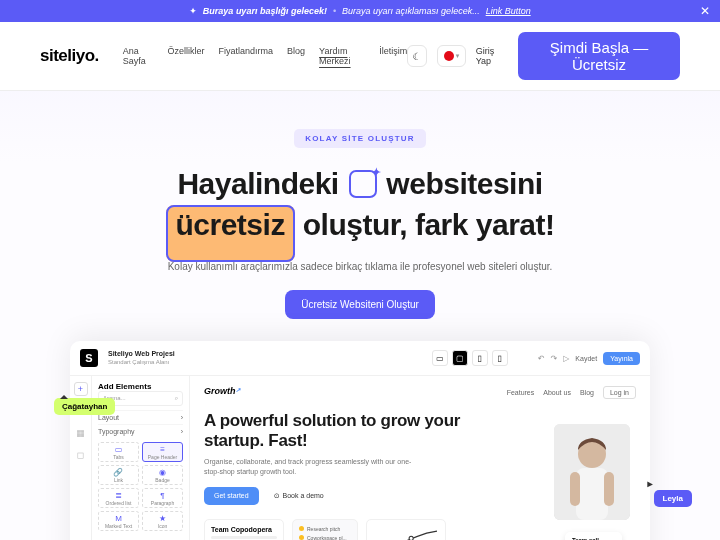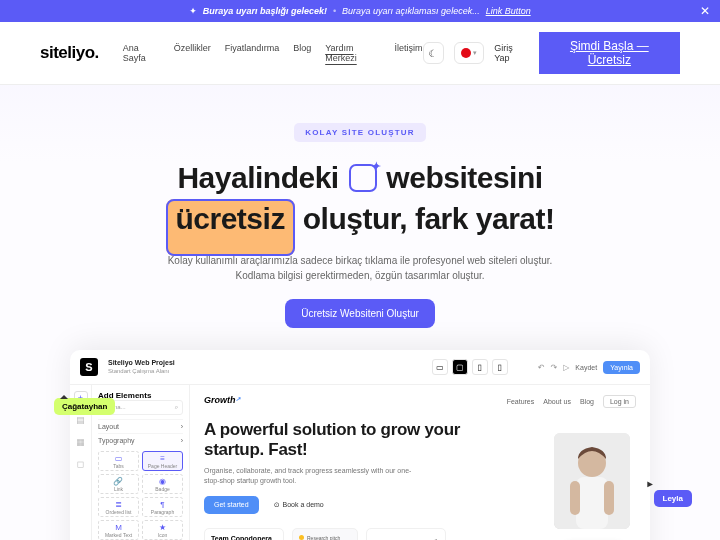--- a/index.html
+++ b/index.html
@@ -15,21 +15,21 @@
 .navbar { display: flex; align-items: center; padding: 10px 40px; background: #fff; border-bottom: 1px solid #eee; }
 .logo { font-weight: 900; font-size: 17px; letter-spacing: -0.5px; margin-right: 24px; }
 .nav-links { display: flex; gap: 14px; font-size: 9px; color: #444; }
 .nav-link { cursor: pointer; }
 .nav-link.active { text-decoration: underline; text-underline-offset: 3px; }
 .nav-right { margin-left: auto; display: flex; align-items: center; gap: 10px; }
 .theme-btn, .lang-btn { width: 22px; height: 22px; border: 1px solid #e5e5e5; border-radius: 6px; display: flex; align-items: center; justify-content: center; cursor: pointer; font-size: 10px; background: #fff; }
 .lang-btn { width: 32px; gap: 2px; }
 .flag { width: 10px; height: 10px; border-radius: 50%; background: radial-gradient(circle, #e30a17 40%, #e30a17 100%); }
 .login { font-size: 9px; color: #333; cursor: pointer; }
-.cta-btn { background: #5b5bf6; color: #fff; border: none; padding: 7px 11px; border-radius: 0; font-size: 12px; cursor: pointer; font-weight: 500; text-decoration: underline; }
+.cta-btn { background: #5b5bf6; color: #fff; border: none; padding: 7px 11px; border-radius: 7px; font-size: 15px; cursor: pointer; font-weight: 500; }
 
 .hero { text-align: center; padding: 36px 20px 22px; }
 .badge { display: inline-block; background: #ede9fe; color: #5b5bf6; font-size: 8px; font-weight: 700; letter-spacing: 1.2px; padding: 5px 11px; border-radius: 5px; margin-bottom: 16px; }
 .headline { font-size: 30px; font-weight: 600; color: #1a1a1a; line-height: 1.35; letter-spacing: -0.5px; }
 .headline .icon-box { display: inline-flex; width: 28px; height: 28px; border: 2.5px solid #5b5bf6; border-radius: 7px; vertical-align: -4px; position: relative; margin: 0 2px; }
 .headline .icon-box::after { content: '✦'; position: absolute; top: -7px; right: -6px; color: #5b5bf6; font-size: 11px; }
 .highlight { background: #fdba74; padding: 1px 8px 19px; border-radius: 8px; border: 2px solid #5b5bf6; font-weight: 700; }
 .subhead { font-size: 10px; color: #666; margin-top: 14px; line-height: 1.5; }
 .hero-cta { margin-top: 16px; background: #5b5bf6; color: #fff; border: none; padding: 9px 16px; border-radius: 8px; font-size: 10px; cursor: pointer; font-weight: 500; }
 
@@ -137,21 +137,20 @@
   <div class="badge">KOLAY SİTE OLUŞTUR</div>
   <h1 class="headline">
     <span>Hayalindeki</span>
     <span class="icon-box"></span>
     <span>websitesini</span><br>
     <span class="highlight">ücretsiz</span>
     <span>oluştur, fark yarat!</span>
   </h1>
   <p class="subhead">
     <span>Kolay kullanımlı araçlarımızla sadece birkaç tıklama ile profesyonel web siteleri oluştur.</span><br>
-    <span>Kodlama bilgisi gerektirmeden, özgün tasarımlar oluştur.</span>
   </p>
   <button class="hero-cta">Ücretsiz Websiteni Oluştur</button>
 </div>
 
 <div class="editor-preview">
   <div class="editor-top">
     <div class="s-logo">S</div>
     <div class="proj-info">
       <div class="proj-name">Siteliyo Web Projesi</div>
       <div class="proj-sub">Standart Çalışma Alanı</div>

